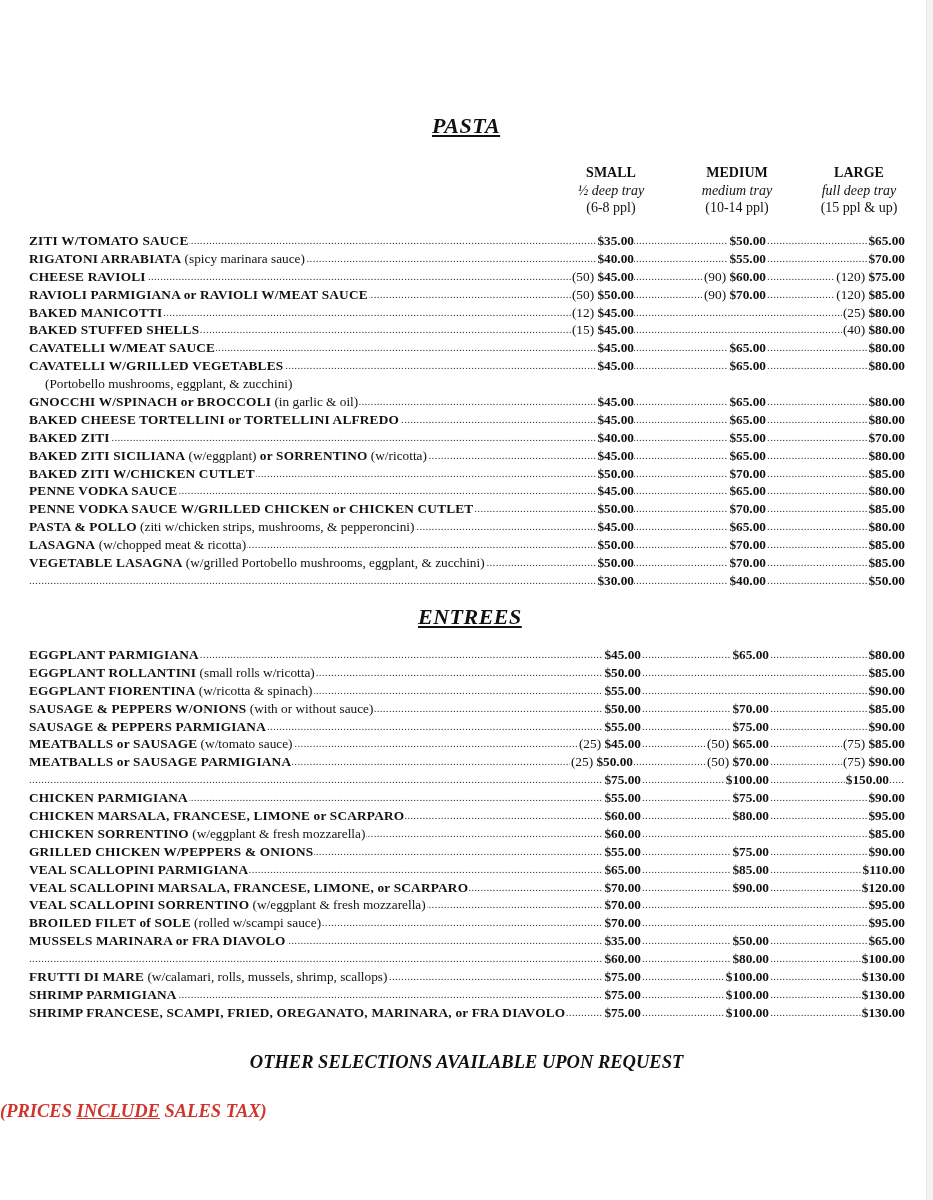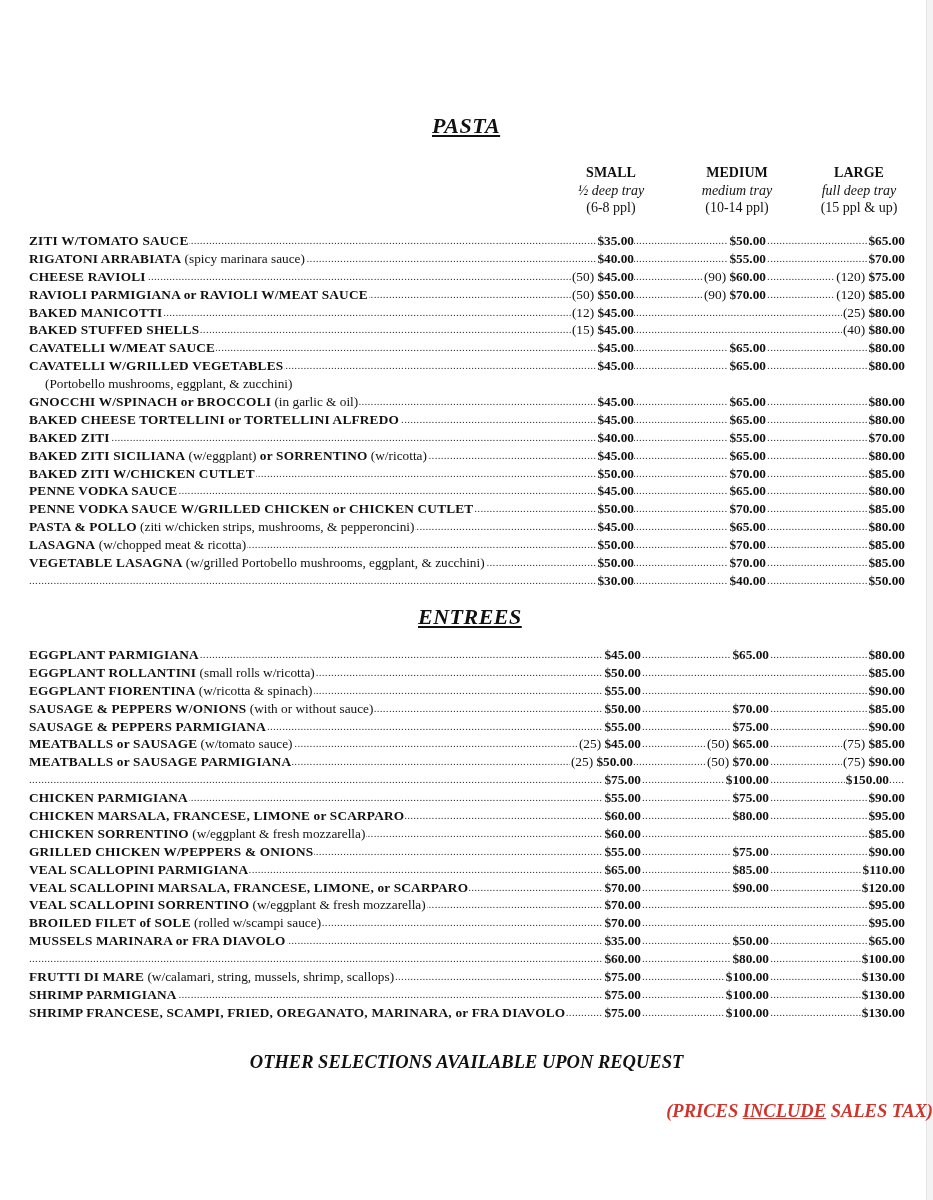--- a/index.html
+++ b/index.html
@@ -43,21 +43,21 @@
     }
     .row .price b { font-weight: bold; }
     .row .price .cnt { font-weight: normal; margin-top: 12px; }
     .row.sub .name { left: 16px; font-weight: normal; }
     .footer1 {
       position: absolute; top: 1052px; left: 0; width: 933px; text-align: center;
       font-family: "Liberation Serif", serif; font-weight: bold; font-style: italic;
       font-size: 18.5px; color: #111;
     }
     .footer2 {
-      position: absolute; top: 1101px; left: 0; width: 933px; text-align: right;
+      position: absolute; top: 1101px; left: 0; width: 933px; text-align: left;
       font-family: "Liberation Serif", serif; font-weight: bold; font-style: italic;
       font-size: 18.5px; color: #d0342c;
     }
     .footer2 u { text-decoration: underline; }
   </style>
 </head>
 <body>
 
 <div class="right-edge"></div>
 
@@ -332,21 +332,21 @@
       <span class="price" style="right:0px"><b>$65.00</b></span>
     </div>
     <div class="row">
       <span class="dots">................................................................................................................................................................................................................................................................................................................................................................................................................</span>
       <span class="price" style="right:264px"><b>$60.00</b></span>
       <span class="price" style="right:136px"><b>$80.00</b></span>
       <span class="price" style="right:0px"><b>$100.00</b></span>
     </div>
     <div class="row">
       <span class="dots">................................................................................................................................................................................................................................................................................................................................................................................................................</span>
-      <span class="name"><b>FRUTTI DI MARE</b> <span class="desc">(w/calamari, string, mussels, shrimp, scallops)</span></span>
+      <span class="name"><b>FRUTTI DI MARE</b> <span class="desc">(w/calamari, rolls, mussels, shrimp, scallops)</span></span>
       <span class="price" style="right:264px"><b>$75.00</b></span>
       <span class="price" style="right:136px"><b>$100.00</b></span>
       <span class="price" style="right:0px"><b>$130.00</b></span>
     </div>
     <div class="row">
       <span class="dots">................................................................................................................................................................................................................................................................................................................................................................................................................</span>
       <span class="name"><b>SHRIMP PARMIGIANA</b></span>
       <span class="price" style="right:264px"><b>$75.00</b></span>
       <span class="price" style="right:136px"><b>$100.00</b></span>
       <span class="price" style="right:0px"><b>$130.00</b></span>

